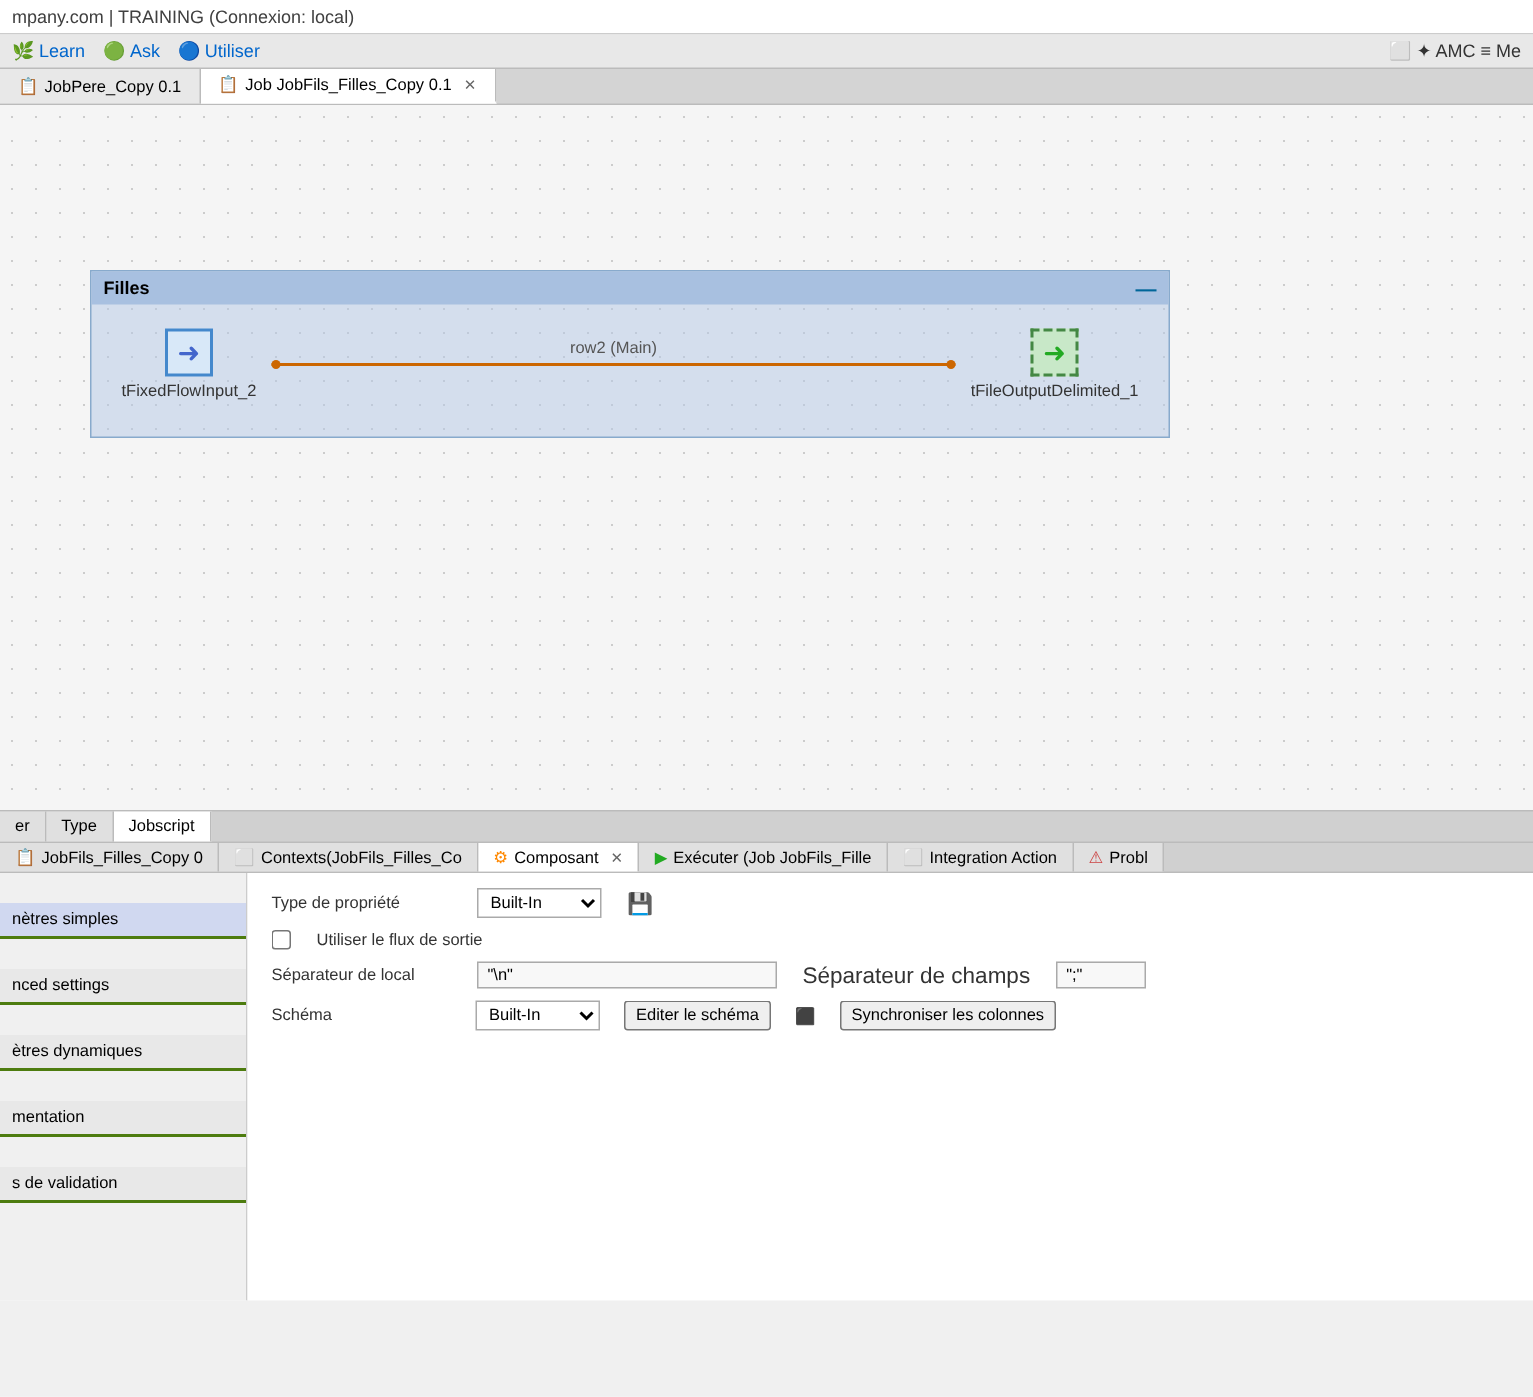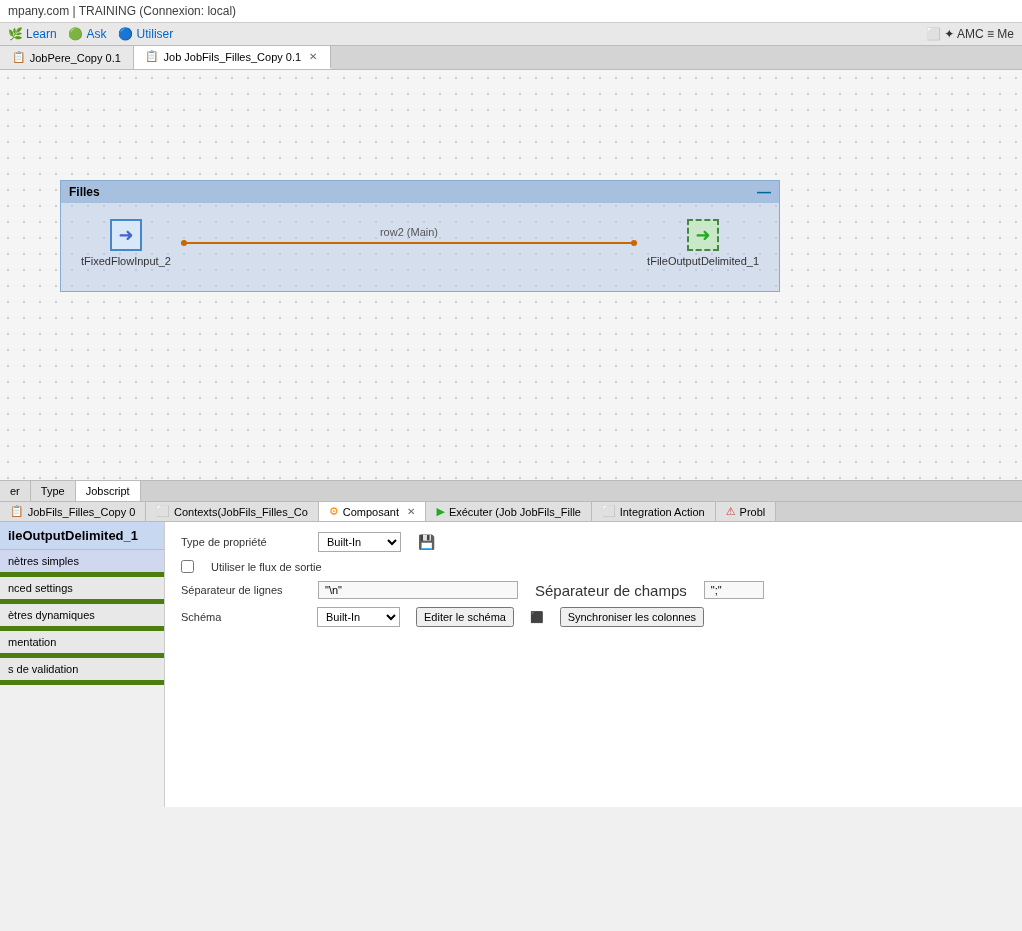--- a/index.html
+++ b/index.html
@@ -47,21 +47,21 @@
       background: #fff;
       border-bottom: 2px solid #fff;
     }
     .tab-close { color: #666; font-size: 10px; cursor: pointer; margin-left: 4px; }
 
     
     .canvas-area {
       background-image: radial-gradient(circle, #ccc 1px, transparent 1px);
       background-size: 16px 16px;
       background-color: #f5f5f5;
-      height: 410px;
+      height: 470px;
       position: relative;
       overflow: hidden;
     }
 
     
     .filles-group {
       position: absolute;
       top: 110px;
       left: 60px;
       width: 720px;
@@ -174,22 +174,23 @@
       background: #c8d8f0;
       padding: 6px 8px;
       font-size: 13px;
       font-weight: bold;
       border-bottom: 1px solid #bbb;
     }
     .bottom-sidebar-item {
       padding: 5px 8px;
       font-size: 11px;
       cursor: pointer;
-      border-bottom: 5px solid #4d7c0f;
+      border-bottom: 2px solid #4d7c0f;
       background: #e8e8e8;
+      margin-top: 20px;
     }
     .bottom-sidebar-item.active { background: #d0d8f0; }
 
     
     .bottom-content {
       flex: 1;
       padding: 10px 16px;
       overflow-y: auto;
       background: #fff;
     }
@@ -368,23 +369,20 @@
   </div>
   <div class="panel-tab">
     <span style="color:#cc4444;">⚠</span>
     <span>Probl</span>
   </div>
 </div>
 
 <div class="bottom-panel">
 
   <div class="bottom-sidebar">
-    <div class="bottom-sidebar-title">
-      <span>ileOutputDelimited_1</span>
-    </div>
     <div class="bottom-sidebar-item active">
       <span>nètres simples</span>
     </div>
     <div class="bottom-sidebar-item">
       <span>nced settings</span>
     </div>
     <div class="bottom-sidebar-item">
       <span>ètres dynamiques</span>
     </div>
     <div class="bottom-sidebar-item">
@@ -403,21 +401,21 @@
       <span style="cursor:pointer; font-size:14px; color:#4477aa;">💾</span>
     </div>
 
     <div class="form-row">
       <input type="checkbox" id="useFlux" style="">
       <label class="form-label" for="useFlux">Utiliser le flux de sortie</label>
     </div>
 
 
     <div class="form-row">
-      <span class="form-label">Séparateur de lignes</span>
+      <span class="form-label">Séparateur de local</span>
       <input type="text" class="sep-input" value="&quot;\n&quot;" style="">
       <span class="sep-label">Séparateur de champs</span>
       <input type="text" class="sep-input-small" value="&quot;;&quot;" style="">
     </div>
 
 
     <div class="schema-row">
       <span class="form-label">Schéma</span>
       <select class="form-select"><option>Built-In</option><option>Repository</option></select>
       <button style="font-size:11px; padding:2px 6px; cursor:pointer;">Editer le schéma</button>

